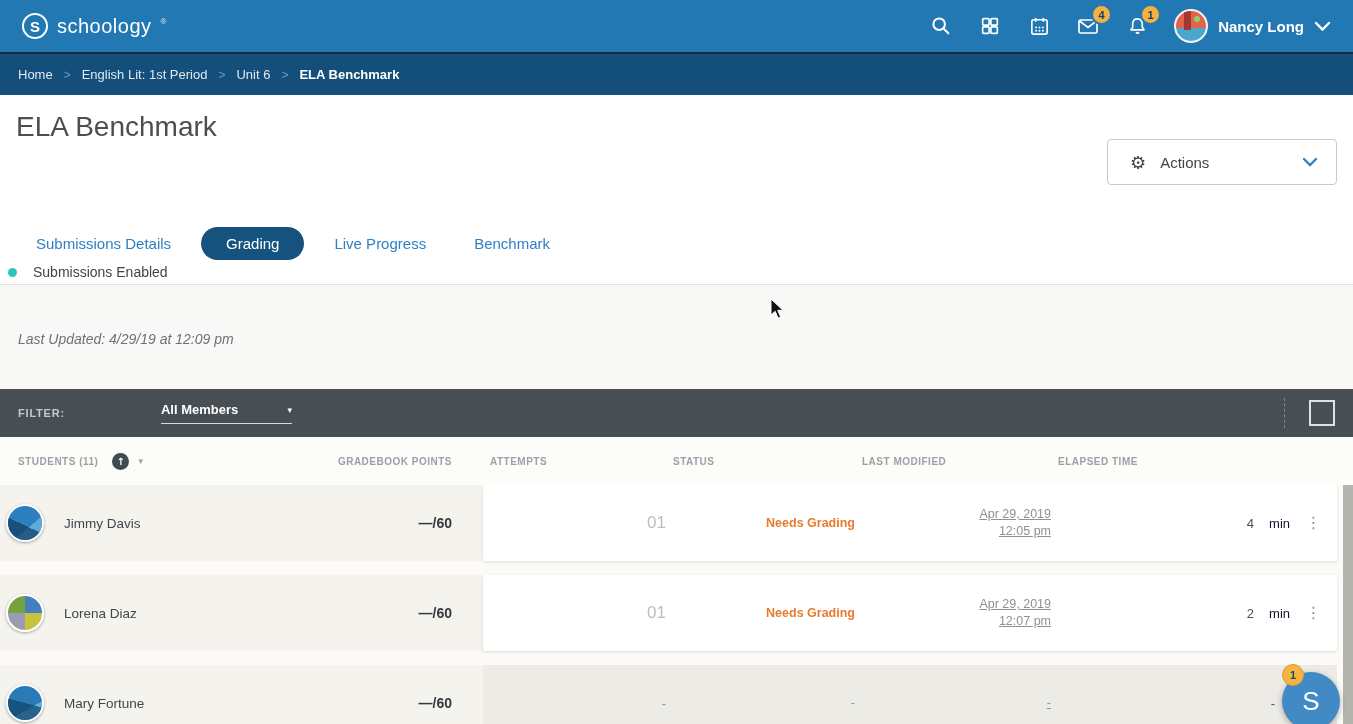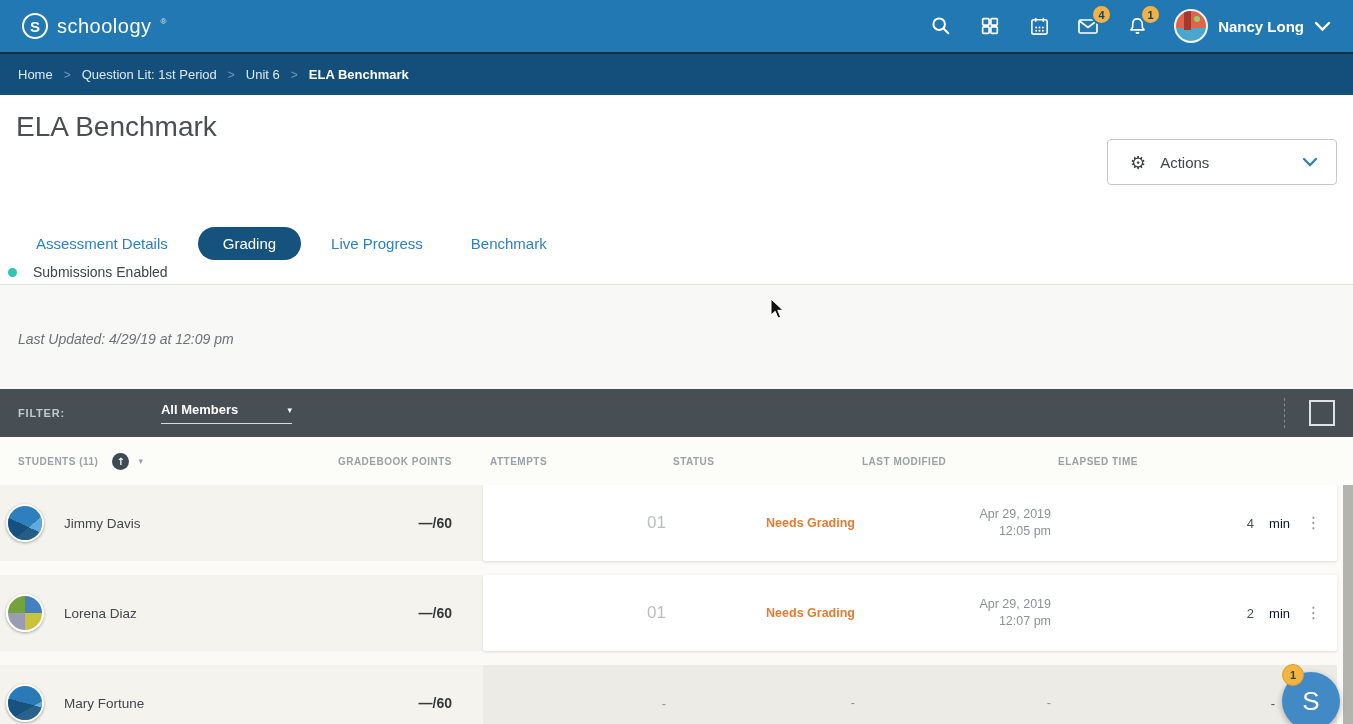--- a/index.html
+++ b/index.html
@@ -100,21 +100,21 @@
 
   .attempt-card { display:grid; grid-template-columns:183px 189px 196px 239px 47px; align-items:center;
     background:#fff; border-radius:2px; box-shadow:0 1px 3px rgba(0,0,0,.12); cursor:pointer; }
   .attempt-card.empty { background:#ecebe6; box-shadow:none; cursor:default; }
   .attempt-num { font-size:17px; color:#b9bdc1; padding-left:12px; }
   .attempt-card.empty .attempt-num { font-size:13px; color:#8b9298; }
   .cell { padding-left:7px; }
   .st-label { font-size:12.5px; }
   .st-label.needs-grading { color:#e77b2f; font-weight:700; }
   .st-label.none { color:#8b9298; }
-  .mod-date, .mod-time { font-size:12.5px; color:#8b9298; line-height:17px; }
+  .mod-date, .mod-time { font-size:12.5px; color:#8b9298; line-height:17px;text-decoration:underline; }
   .elapsed { font-size:13px; color:#4a4f54; }
   .elapsed .unit { margin-left:15px; color:#0f172a; }
   .kebab { justify-self:center; font-family:"DejaVu Sans", sans-serif; font-size:16px; color:#8a9197;
     cursor:pointer; letter-spacing:0; line-height:1; }
   .vscroll { position:absolute; right:0; top:0; width:10px; height:100%; background:#edece7; }
   .vscroll-thumb { position:absolute; top:0; left:0; width:10px; height:100%; background:#b4b4ae; cursor:pointer; }
 
   
   .chat-fab { position:absolute; right:13px; top:672px; width:58px; height:58px; border-radius:50%;
     background:#418ac6; color:#fff; font-size:26px; display:flex; align-items:center; justify-content:center;
@@ -187,42 +187,42 @@
         <svg width="17" height="11" viewBox="0 0 17 11" fill="none" stroke="#fff" stroke-width="2.4" stroke-linecap="round">
           <polyline points="2,2 8.5,8.5 15,2"></polyline>
         </svg>
       </div>
     </div>
   </div>
 
   <div class="breadcrumb">
     <span class="crumb-link">Home</span>
     <span class="crumb-sep">&gt;</span>
-    <span class="crumb-link">Question Lit: 1st Period</span>
+    <span class="crumb-link">English Lit: 1st Period</span>
     <span class="crumb-sep">&gt;</span>
     <span class="crumb-link">Unit 6</span>
     <span class="crumb-sep">&gt;</span>
     <span class="crumb-current">ELA Benchmark</span>
   </div>
 
   <div class="head-section">
     <h1 class="page-title">ELA Benchmark</h1>
     <div class="status-row">
       <span class="status-dot"></span>
       <span class="status-label">Submissions Enabled</span>
     </div>
     <div class="actions-btn">
       <span class="gear">⚙</span>
       <span class="actions-label">Actions</span>
       <svg class="actions-chevron" width="16" height="10" viewBox="0 0 16 10" fill="none" stroke="#2e80c6" stroke-width="2.3" stroke-linecap="round">
         <polyline points="2,2 8,8 14,2"></polyline>
       </svg>
     </div>
     <div class="tabs">
-      <span class="tab">Assessment Details</span>
+      <span class="tab">Submissions Details</span>
       <span class="tab active">Grading</span>
       <span class="tab gap-lg">Live Progress</span>
       <span class="tab">Benchmark</span>
     </div>
   </div>
 
   <div class="sub-head">
     <div class="last-updated">Last Updated: 4/29/19 at 12:09 pm</div>
   </div>
 

